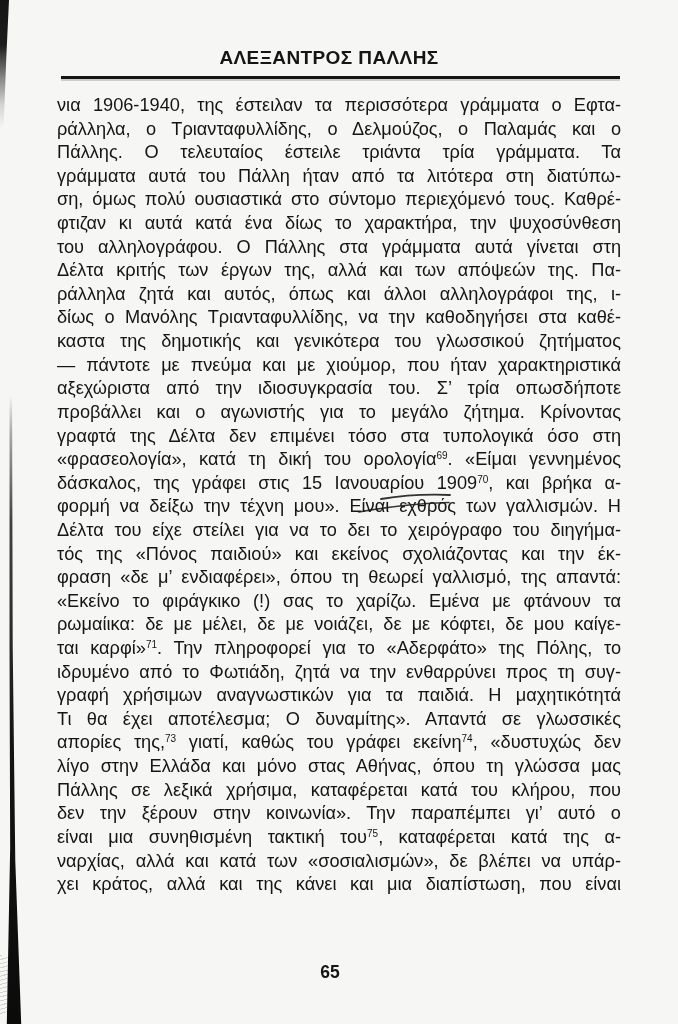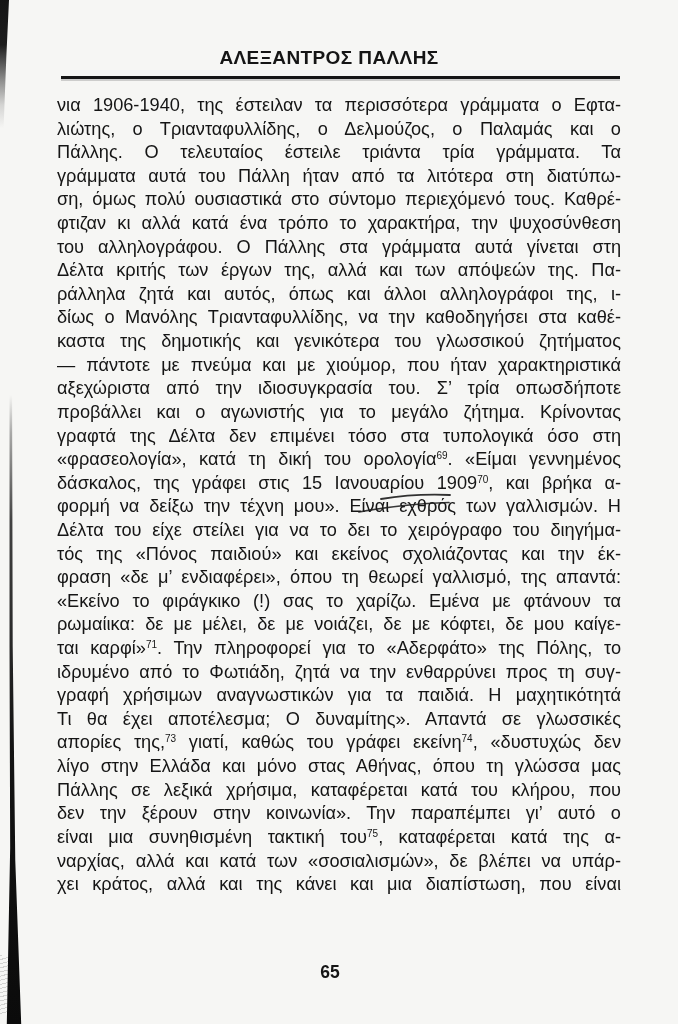--- a/index.html
+++ b/index.html
@@ -125,25 +125,25 @@
 <body>
 
 <div class="scan-page">
 
   <div class="running-head">ΑΛΕΞΑΝΤΡΟΣ ΠΑΛΛΗΣ</div>
 
   <div class="head-rule"></div>
 
   <div class="body-text">
       <div class="line">νια 1906-1940, της έστειλαν τα περισσότερα γράμματα ο Εφτα-</div>
-      <div class="line">λιώτης, ο Τριανταφυλλίδης, ο Δελμούζος, ο Παλαμάς και ο</div>
+      <div class="line">ράλληλα, ο Τριανταφυλλίδης, ο Δελμούζος, ο Παλαμάς και ο</div>
       <div class="line">Πάλλης. Ο τελευταίος έστειλε τριάντα τρία γράμματα. Τα</div>
       <div class="line">γράμματα αυτά του Πάλλη ήταν από τα λιτότερα στη διατύπω-</div>
       <div class="line">ση, όμως πολύ ουσιαστικά στο σύντομο περιεχόμενό τους. Καθρέ-</div>
-      <div class="line">φτιζαν κι αλλά κατά ένα τρόπο το χαρακτήρα, την ψυχοσύνθεση</div>
+      <div class="line">φτιζαν κι αυτά κατά ένα δίως το χαρακτήρα, την ψυχοσύνθεση</div>
       <div class="line">του αλληλογράφου. Ο Πάλλης στα γράμματα αυτά γίνεται στη</div>
       <div class="line">Δέλτα κριτής των έργων της, αλλά και των απόψεών της. Πα-</div>
       <div class="line">ράλληλα ζητά και αυτός, όπως και άλλοι αλληλογράφοι της, ι-</div>
       <div class="line">δίως ο Μανόλης Τριανταφυλλίδης, να την καθοδηγήσει στα καθέ-</div>
       <div class="line">καστα της δημοτικής και γενικότερα του γλωσσικού ζητήματος</div>
       <div class="line">— πάντοτε με πνεύμα και με χιούμορ, που ήταν χαρακτηριστικά</div>
       <div class="line">αξεχώριστα από την ιδιοσυγκρασία του. Σ’ τρία οπωσδήποτε</div>
       <div class="line">προβάλλει και ο αγωνιστής για το μεγάλο ζήτημα. Κρίνοντας</div>
       <div class="line">γραφτά της Δέλτα δεν επιμένει τόσο στα τυπολογικά όσο στη</div>
       <div class="line">«φρασεολογία», κατά τη δική του ορολογία<sup>69</sup>. «Είμαι γεννημένος</div>

